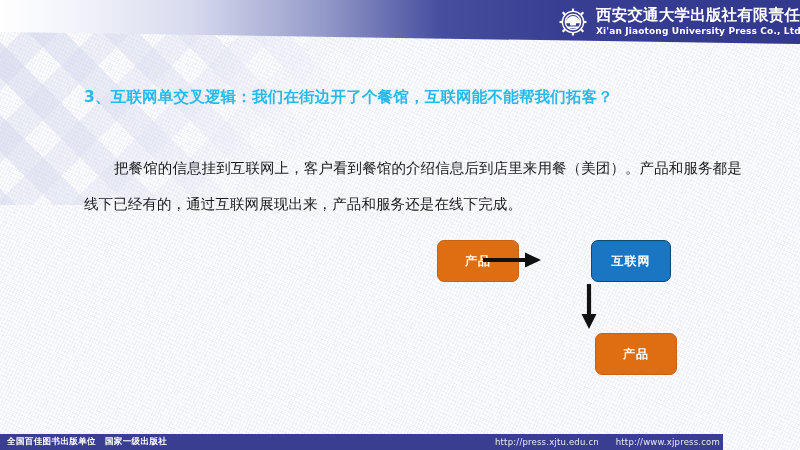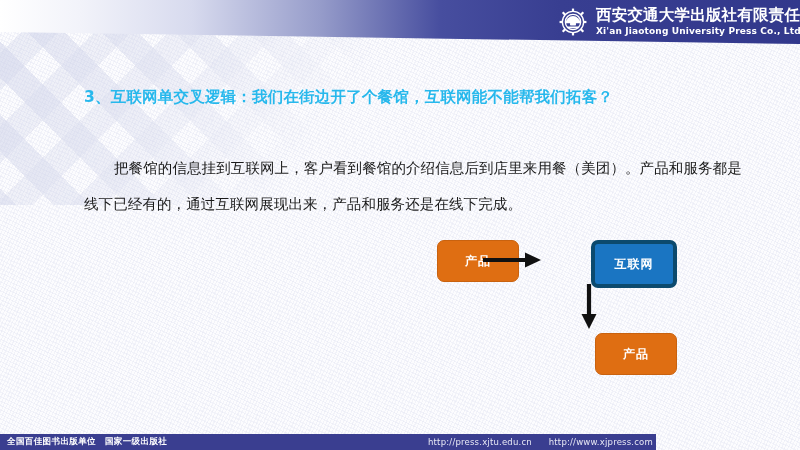--- a/index.html
+++ b/index.html
@@ -174,21 +174,21 @@
     height: 40px;
     background: #DF6E12;
     border: 1px solid #c9620f;
   }
   .node-internet {
     left: 166px;
     top: 12px;
     width: 78px;
     height: 40px;
     background: #1A75C2;
-    border: 4px solid #0c4a6e;
+    border: 1px solid #0c4a6e;
   }
   .node-product-bottom {
     left: 170px;
     top: 105px;
     width: 80px;
     height: 40px;
     background: #DF6E12;
     border: 1px solid #c9620f;
   }
   .arrow-right {
@@ -204,21 +204,21 @@
     top: 56px;
     width: 20px;
     height: 46px;
   }
 
   
   .footer-bar {
     position: absolute;
     left: 0;
     bottom: 0;
-    width: 656px;
+    width: 723px;
     height: 16px;
     background: #3A3E90;
     display: flex;
     align-items: center;
     justify-content: space-between;
   }
   .footer-left {
     color: #ffffff;
     font-size: 8.5px;
     font-weight: bold;

